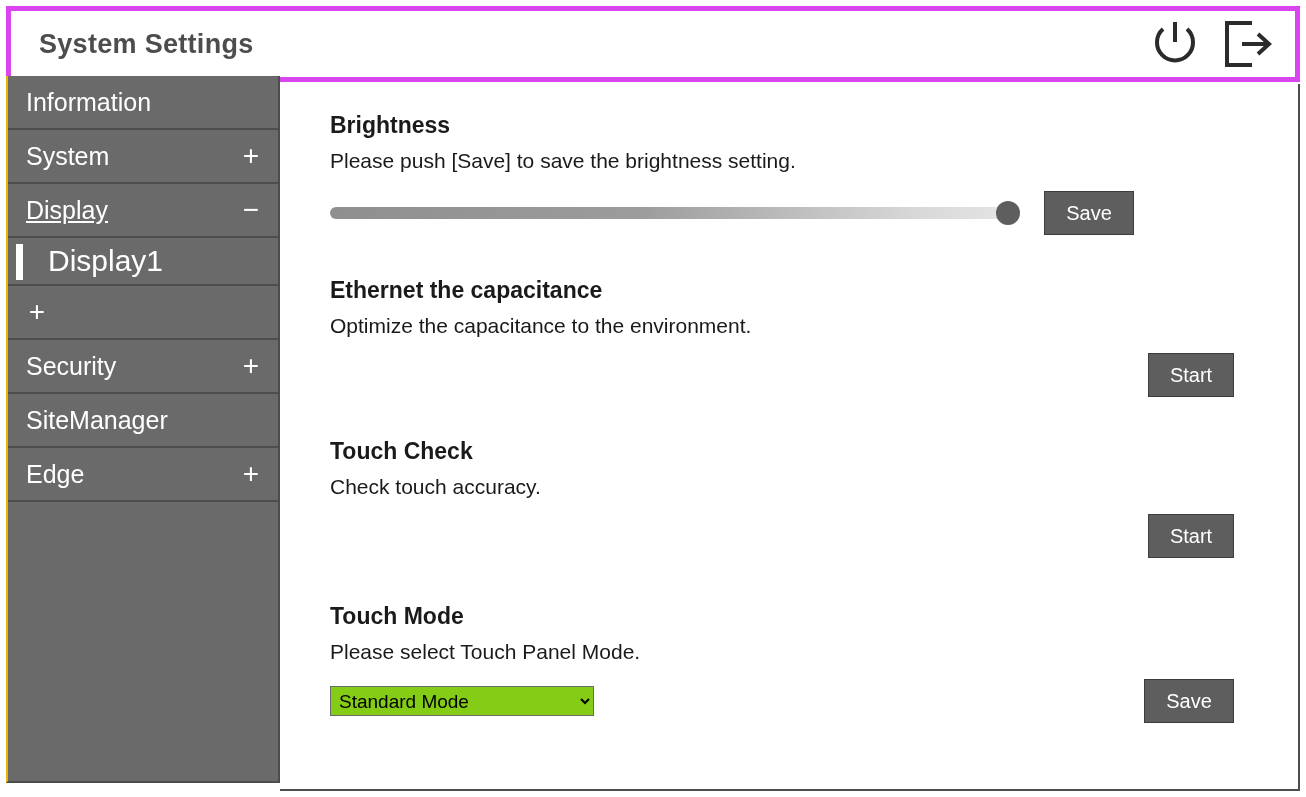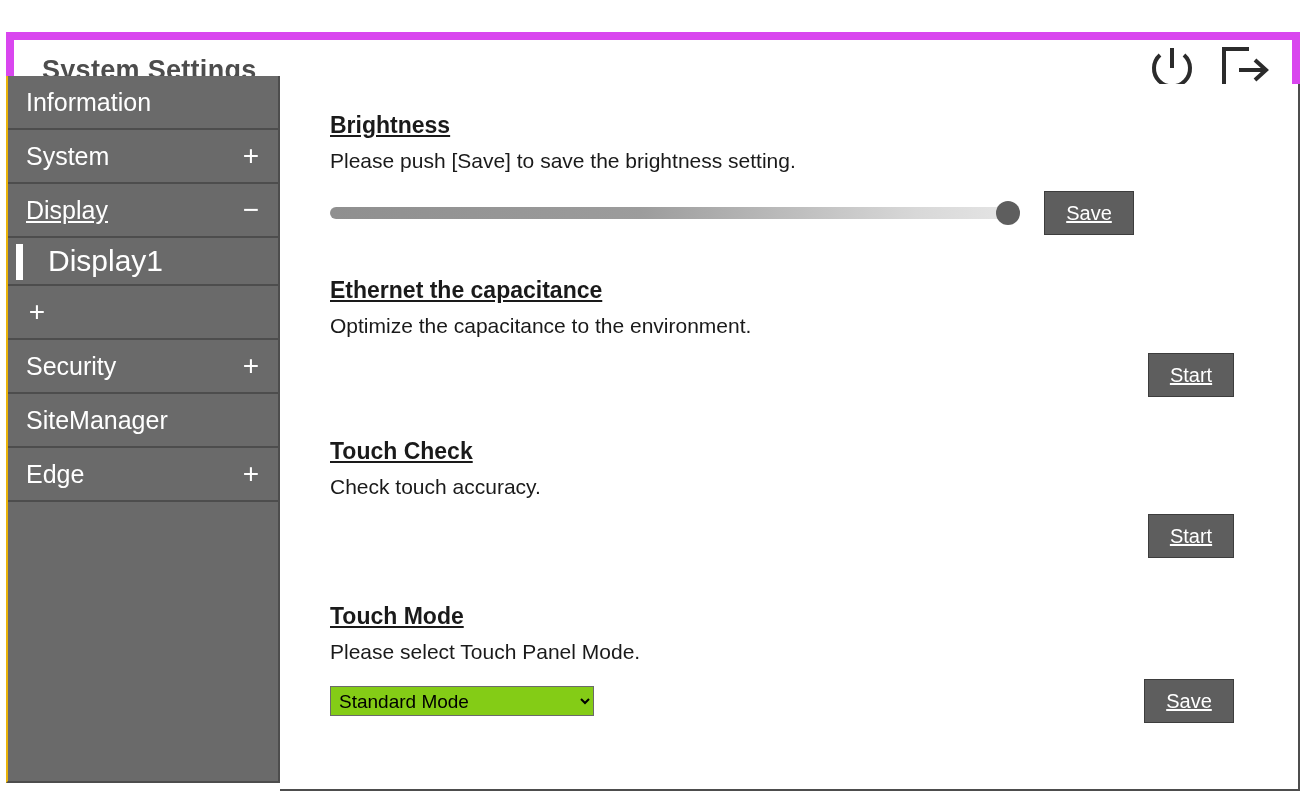--- a/index.html
+++ b/index.html
@@ -14,25 +14,24 @@
     height: 797px;
     background: #ffffff;
     overflow: hidden;
   }
   
   .titlebar {
     position: absolute;
     left: 6px; top: 6px;
     width: 1294px; height: 76px;
     background: #ffffff;
-    border: 8px solid #d946ef;
+    border: 5px solid #d946ef;
     display: flex;
     align-items: center;
     padding: 0 18px 0 28px;
-    margin-top: 26px;
   }
   .titlebar-title {
     font-size: 27px;
     font-weight: bold;
     color: #4d4d4d;
     letter-spacing: 0.3px;
     flex: 1 1 auto;
   }
   .titlebar-icons {
     display: flex;
@@ -111,21 +110,20 @@
     border-right: 2px solid #4d4d4d;
     border-bottom: 2px solid #4d4d4d;
     padding: 26px 34px 0 50px;
     overflow: hidden;
   }
   .section { position: relative; }
   .section-title {
     font-size: 23px;
     font-weight: bold;
     color: #1a1a1a;
-    text-decoration: underline;
     margin: 0 0 10px 0;
   }
   .section-desc {
     font-size: 21px;
     color: #1a1a1a;
     margin: 0;
   }
   
   .slider-row { margin-top: 18px; display: flex; align-items: center; }
   .slider {
@@ -152,21 +150,20 @@
   }
   
   .btn {
     background: #5e5e5e;
     color: #ffffff;
     border: 1px solid #3d3d3d;
     font-size: 20px;
     font-family: "Liberation Sans", sans-serif;
     cursor: pointer;
     text-align: center;
-    text-decoration: underline;
   }
   .btn-save-brightness {
     width: 90px; height: 44px;
     margin-left: 24px;
   }
   .btn-start {
     width: 86px; height: 44px;
   }
   .btn-save-touchmode {
     width: 90px; height: 44px;

